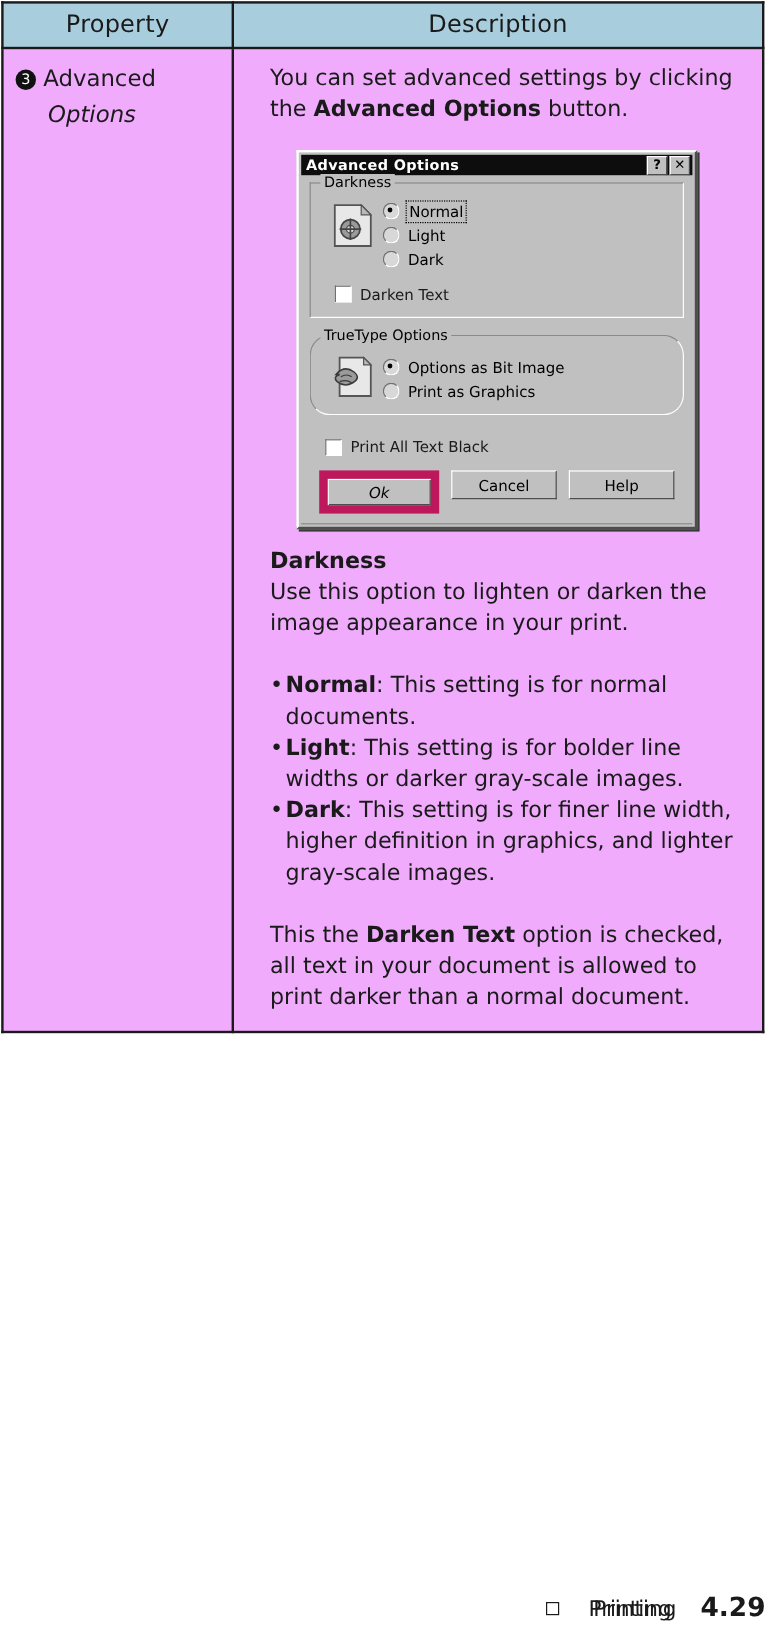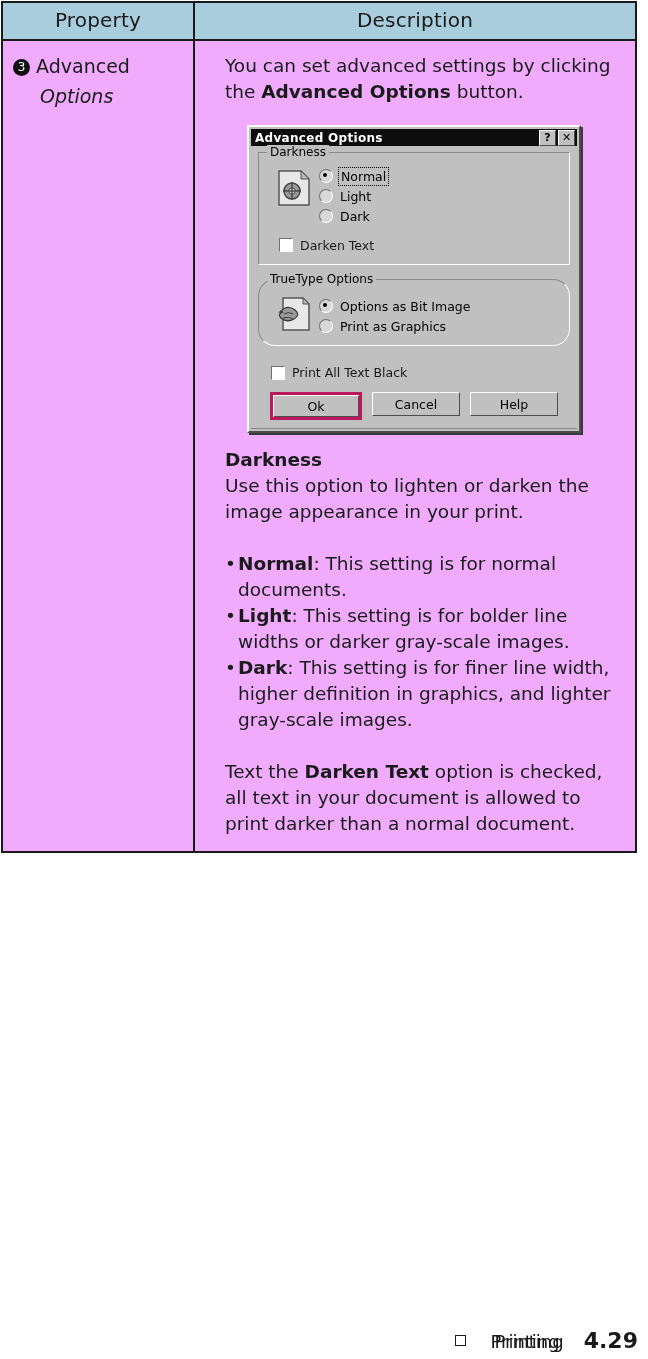--- a/index.html
+++ b/index.html
@@ -229,21 +229,21 @@
     border-top: 1px solid #ffffff;
     border-left: 1px solid #ffffff;
     border-right: 1px solid #4d4d4d;
     border-bottom: 1px solid #4d4d4d;
     font-size: 12.5px;
     color: #000;
     display: flex;
     align-items: center;
     justify-content: center;
   }
-  .btn.default { border: 3px solid #be185d; box-shadow: inset 1px 1px 0 #fff, inset -1px -1px 0 #4d4d4d; }
+  .btn.default { border: 7px solid #be185d; box-shadow: inset 1px 1px 0 #fff, inset -1px -1px 0 #4d4d4d; font-style: italic; }
   .dlg-foot {
     border-top: 1px solid #8a8a8a;
     margin-top: 2px;
   }
 
   
   .footer {
     position: absolute;
     right: 10px;
     bottom: 6px;
@@ -391,21 +391,21 @@
         <span class="bullet-dot">•</span>
         <span class="bullet-txt"><b>Light</b><span>: This setting is for bolder line  widths or darker gray-scale images.</span></span>
       </div>
       <div class="bullet-row">
         <span class="bullet-dot">•</span>
         <span class="bullet-txt"><b>Dark</b><span>: This setting is for finer line width, higher definition in graphics, and lighter gray-scale images.</span></span>
       </div>
 
       <div class="gap-26"></div>
 
-      <p class="desc-p"><span>Text the </span><b>Darken Text</b><span> option is checked, all text in your document is allowed to print darker than a normal document.</span></p>
+      <p class="desc-p"><span>This the </span><b>Darken Text</b><span> option is checked, all text in your document is allowed to print darker than a normal document.</span></p>
 
     </td>
   </tr>
 </tbody>
   </table>
 
 <div class="footer">
   <span class="foot-sq"></span>
   <span class="foot-word">
     <span>Printing</span>

